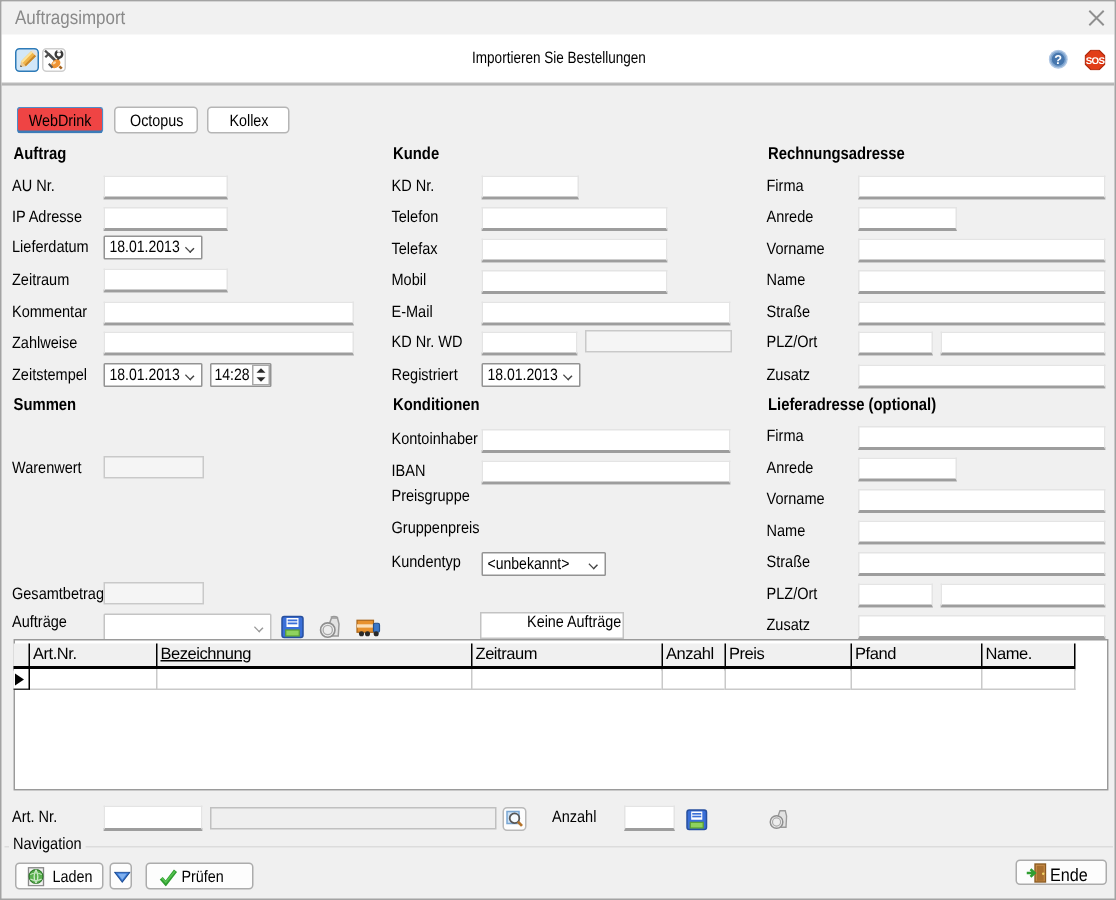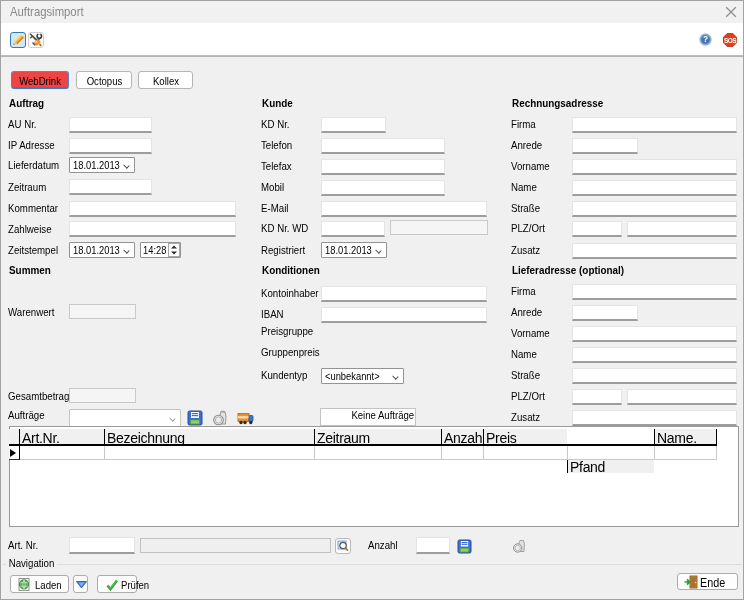--- a/index.html
+++ b/index.html
@@ -46,20 +46,21 @@
 <body>
 <div id="win">
 
   <div id="titlebar"></div>
   <div id="title" style="left:9px;"><span style="display:inline-block;transform:scaleX(0.87);transform-origin:0 50%;">Auftragsimport</span></div>
   <svg id="closex" width="12" height="12" style="position:absolute;left:724px;top:5px;">
       <path d="M1.2 1.2 L10.8 10.8 M10.8 1.2 L1.2 10.8" stroke="#8f8f8f" stroke-width="1.3"></path>
     </svg>
 
   <div id="toolbar"></div>
+  <div style="position:absolute;left:0;top:32px;width:744px;text-align:center;font-size:11px;"><span style="display:inline-block;transform:scaleX(0.82);">Importieren Sie Bestellungen</span></div>
   <div id="tbsep"></div>
 
   <div class="ico" id="ic-pencil" style="left:9px;top:31px;width:16px;height:16px;background:#d2e7f8;border:1px solid #2e7bb8;border-radius:3px;">
     <svg width="14" height="14" style="position:absolute;left:0px;top:0px;">
       <g transform="rotate(45 7.2 6.8)">
         <rect x="5" y="0.8" width="4.6" height="9.8" fill="#f0b54a"></rect>
         <rect x="5" y="0.8" width="1.5" height="9.8" fill="#fbe39b"></rect>
         <rect x="8.3" y="0.8" width="1.3" height="9.8" fill="#c8872b"></rect>
         <rect x="5" y="-0.8" width="4.6" height="1.8" rx="0.6" fill="#e6e2dc"></rect>
         <path d="M5 10.6 L9.6 10.6 L7.3 13.6 Z" fill="#edc98f"></path>
@@ -221,21 +222,21 @@
   <div class="inp" style="left:571px;top:409px;width:165px;"></div>
 
   <div id="grid" style="position:absolute;left:8px;top:425px;width:730px;height:101px;background:#fff;border:1px solid #9a9a9a;">
     <div id="ghead" style="position:absolute;left:-1px;top:2px;width:708px;height:18px;border-bottom:3px solid #000;">
       <div class="gh" style="left:0px;width:10px;"></div>
       <div class="gh" style="left:10px;width:85px;">Art.Nr.</div>
       <div class="gh" style="left:95px;width:210px;text-decoration:underline;">Bezeichnung</div>
       <div class="gh" style="left:305px;width:127px;">Zeitraum</div>
       <div class="gh" style="left:432px;width:42px;">Anzahl</div>
       <div class="gh" style="left:474px;width:84px;">Preis</div>
-      <div class="gh" style="left:558px;width:87px;margin-top:29px;">Pfand</div>
+      <div class="gh" style="left:558px;width:87px;">Pfand</div>
       <div class="gh" style="left:645px;width:63px;border-right:1px solid #000;">Name.</div>
     </div>
     <div id="grow" style="position:absolute;left:-1px;top:19px;height:14px;">
       <div class="gc" style="left:0;width:11px;border-right:1px solid #000;border-bottom:1px solid #333;">
           <span id="rowtri"></span>
         </div>
       <div class="gc" style="left:11px;width:84px;"></div>
       <div class="gc" style="left:95px;width:210px;border-left:1px solid #c9c9c9;"></div>
       <div class="gc" style="left:305px;width:127px;border-left:1px solid #c9c9c9;"></div>
       <div class="gc" style="left:432px;width:42px;border-left:1px solid #c9c9c9;"></div>
@@ -284,37 +285,37 @@
       <path d="M2.2 5 Q6 3 9.8 5 M2.2 8 Q6 10 9.8 8 M6 1.8 Q3.5 6.3 6 10.8 M6 1.8 Q8.5 6.3 6 10.8" stroke="#cde9c9" stroke-width="0.8" fill="none"></path>
     </svg>
     <span style="position:absolute;left:24px;top:3px;font-size:11px;transform:scaleX(0.87);transform-origin:0 50%;">Laden</span>
   </div>
   <div class="btn" id="b-arrow" style="left:72px;top:574px;width:15px;height:18px;">
     <svg width="11" height="8" style="position:absolute;left:1.5px;top:5px;">
       <polygon points="0.5,0.5 10.5,0.5 5.5,7" fill="#3c7edb" stroke="#205099" stroke-width="0.8"></polygon>
       <polygon points="2.5,1.5 8.5,1.5 5.5,5.5" fill="#7fb0ef"></polygon>
     </svg>
   </div>
-  <div class="btn" id="b-pruefen" style="left:96px;top:574px;width:40px;height:18px;padding-left:28px;">
+  <div class="btn" id="b-pruefen" style="left:96px;top:574px;width:72px;height:18px;padding-left:28px;">
     <svg width="13" height="12" style="position:absolute;left:8px;top:3px;">
       <path d="M1.5 6.5 L4.5 10 L11 1.5" stroke="#2f9e31" stroke-width="2.6" fill="none"></path>
       <path d="M1.8 6.3 L4.5 9.2 L10.6 1.8" stroke="#55c14f" stroke-width="1.1" fill="none"></path>
     </svg>
     <span style="position:absolute;left:23px;top:3px;font-size:11px;transform:scaleX(0.87);transform-origin:0 50%;">Prüfen</span>
   </div>
   <div class="btn" id="b-ende" style="left:676px;top:572px;width:61px;height:17px;">
     <svg width="15" height="14" style="position:absolute;left:6px;top:1px;">
       <rect x="6" y="1" width="7" height="12" fill="#c98e4a" stroke="#8a5a20" stroke-width="0.9"></rect>
       <rect x="7.2" y="2.2" width="4.6" height="10" fill="#a96f2e"></rect>
       <circle cx="11.5" cy="7.5" r="0.8" fill="#f5d76a"></circle>
       <path d="M0.5 7 L5.5 7 M3 4.5 L5.8 7 L3 9.5" stroke="#2f9e31" stroke-width="1.7" fill="none"></path>
     </svg>
     <span style="position:absolute;left:22px;top:2px;font-size:12px;transform:scaleX(0.9);transform-origin:0 50%;">Ende</span>
   </div>
 </div>
 <style>
 .gh { position:absolute; top:0; height:15px; background:#f0f0f0; border-left:1px solid #000;
-  font-size:14px; padding:1px 0 0 2px; letter-spacing:-0.3px; }
+  font-size:11px; padding:1px 0 0 2px; letter-spacing:-0.3px; }
 .gh:first-child { border-left:none; }
 .gc { position:absolute; top:0; height:14px; border-bottom:1px solid #c9c9c9; background:#fff; }
 #rowtri { position:absolute; left:1px; top:3px; width:0; height:0;
   border-left:6px solid #000; border-top:4.5px solid transparent; border-bottom:4.5px solid transparent; }
 </style>
 
 </body></html>

